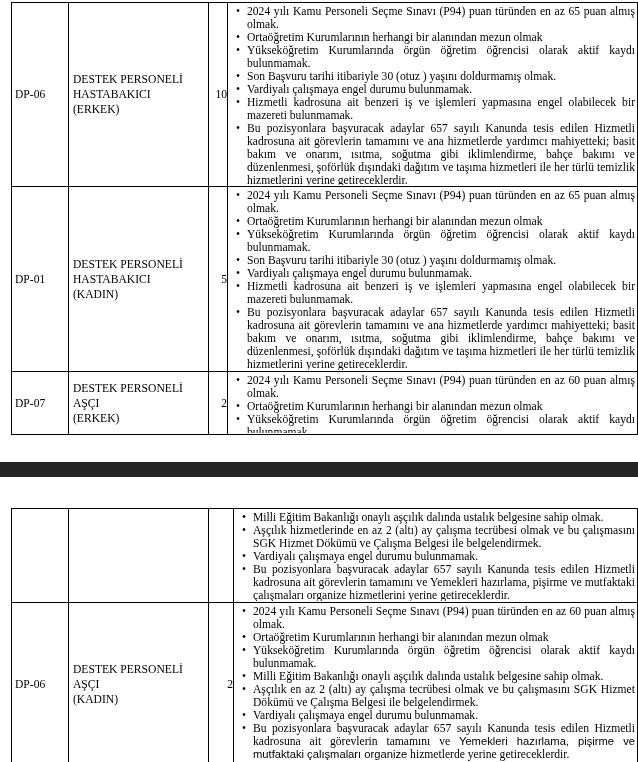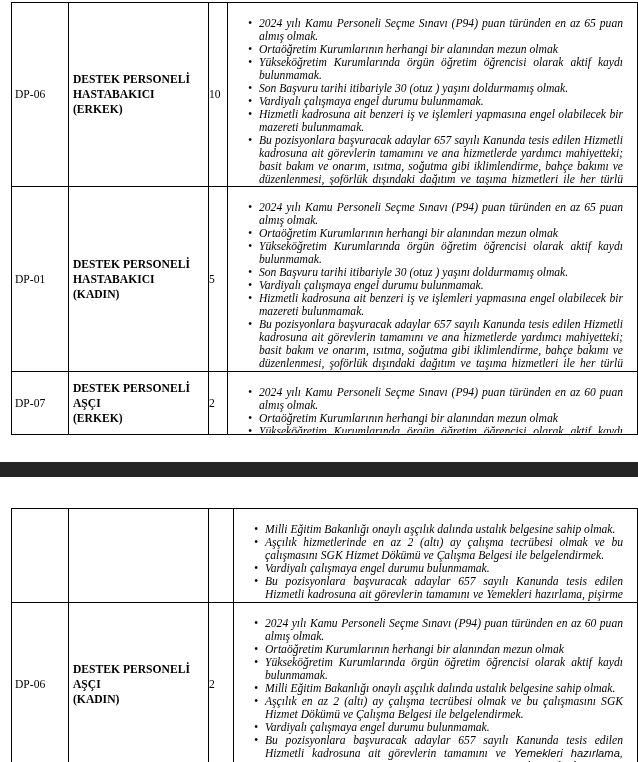--- a/index.html
+++ b/index.html
@@ -13,27 +13,27 @@
   table.doc {
     position: absolute; border-collapse: collapse; table-layout: fixed;
     font-size: 11.6px; color: #000;
   }
   #table1 { left: 11px; top: 2px; width: 626px; }
   #table2 { left: 11px; top: 508px; width: 626px; }
 
   td { border: 1px solid #000000; padding: 0; vertical-align: middle; }
 
   td.code { padding-left: 3px; }
-  td.title { padding-left: 4px; line-height: 15px; font-weight: bold; }
-  td.count { text-align: left; }
+  td.title { padding-left: 4px; line-height: 15px; }
+  td.count { text-align: right; }
   td.req { vertical-align: top; }
 
   .clip { overflow: hidden; padding: 2px 2px 0 5px; }
 
-  ul.reqs { margin: 12px; padding: 0; list-style: none; line-height: 13px; font-style: italic; }
+  ul.reqs { margin: 0; padding: 0; list-style: none; line-height: 13px; }
   li.req-item { position: relative; padding-left: 14px; text-align: justify; }
   li.req-item::before { content: "\2022"; position: absolute; left: 3px; top: 0; }
 
   .sans { font-family: "Liberation Sans", sans-serif; font-size: 11.2px; }
 
   .black-bar { position: absolute; left: 0; top: 462px; width: 638px; height: 15px; background: #242424; }
 </style>
 </head>
 <body>
 

